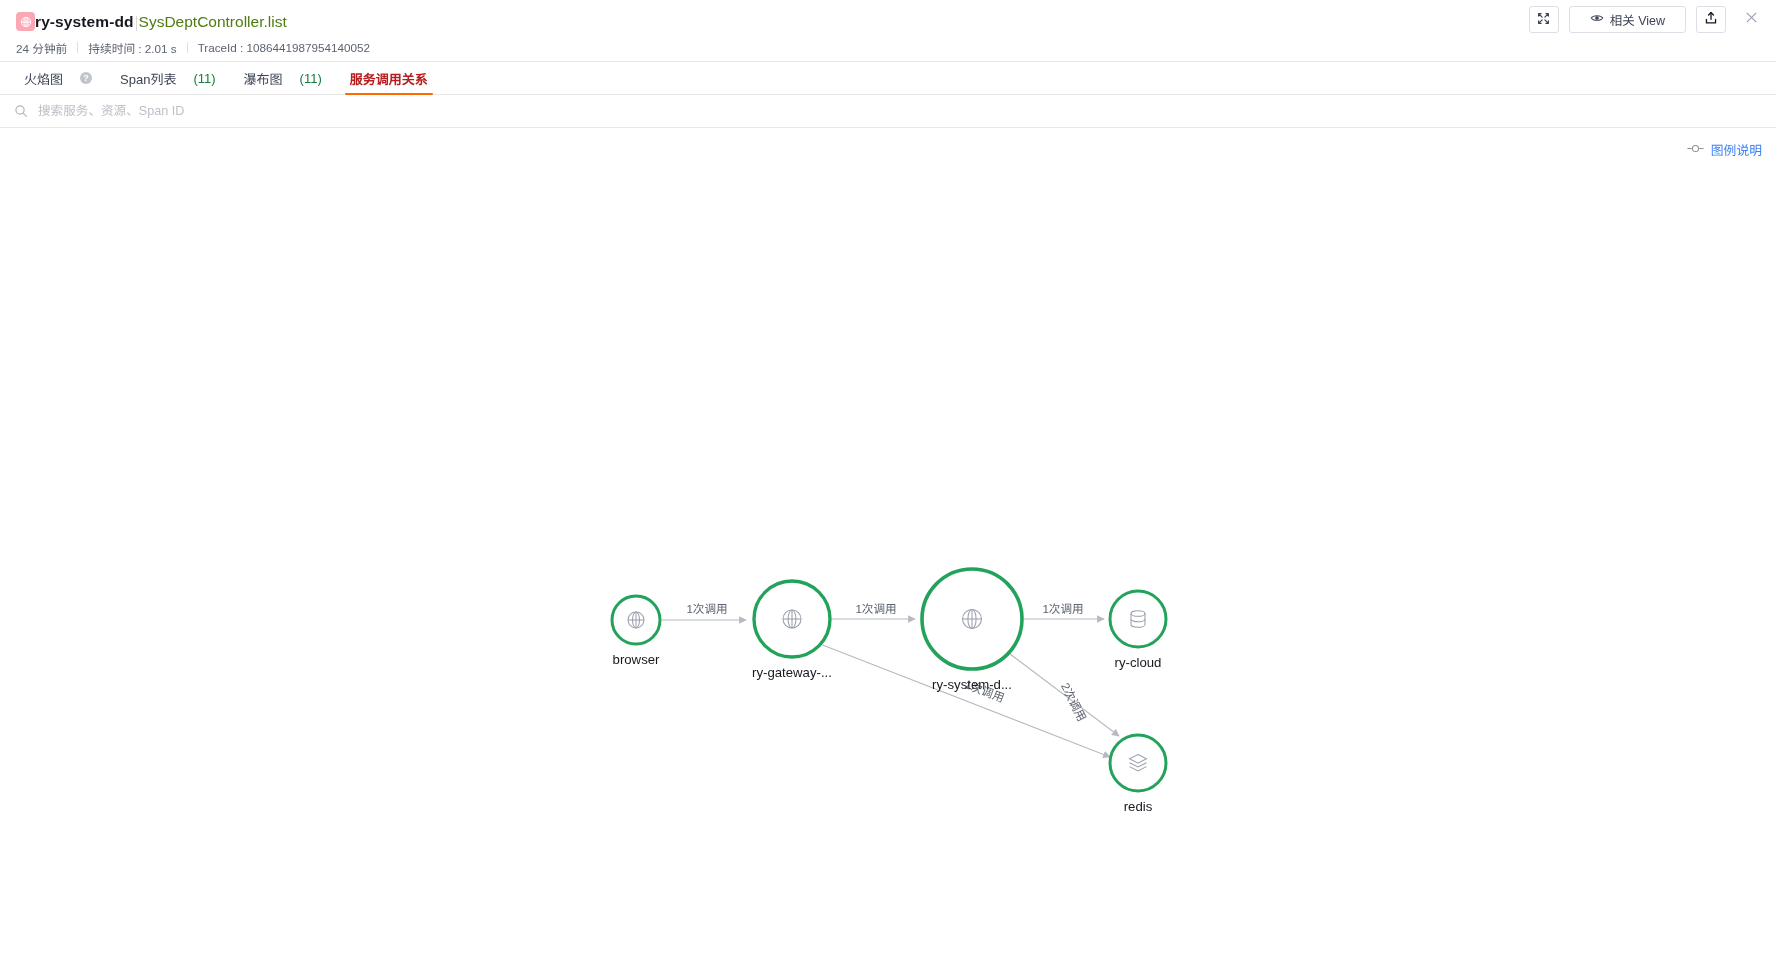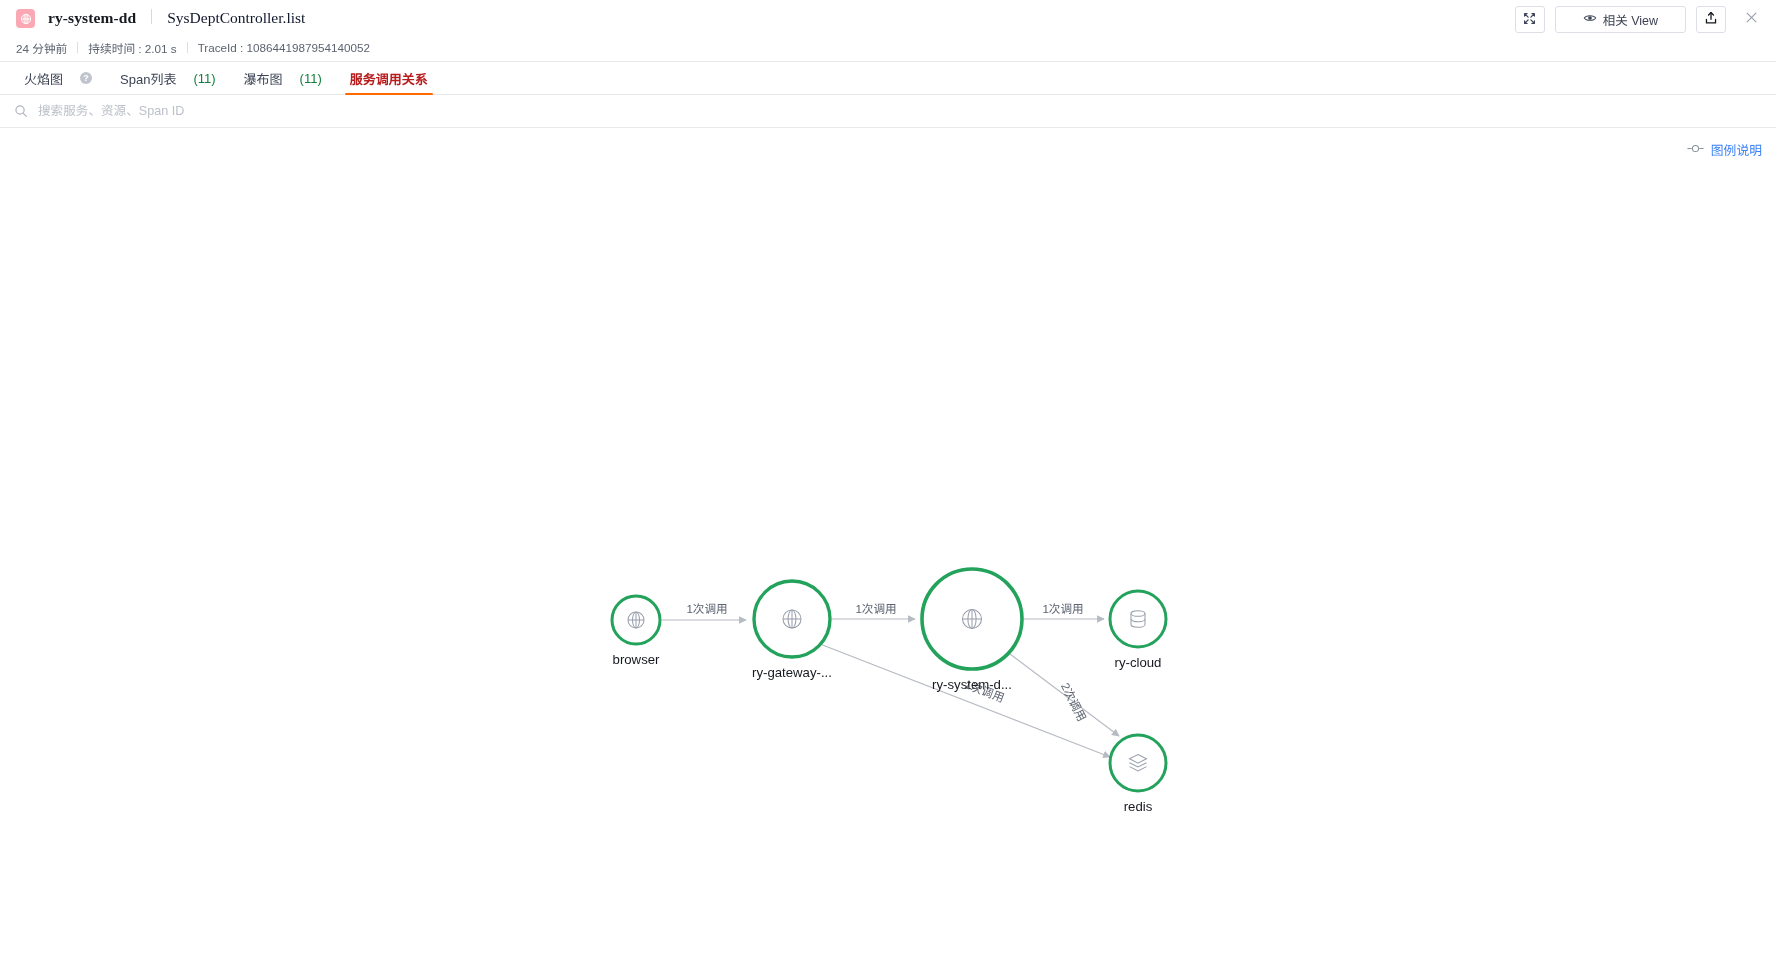--- a/index.html
+++ b/index.html
@@ -17,24 +17,23 @@
 
   
   .header {
     position: relative;
     height: 62px;
     border-bottom: 1px solid #e8e8e8;
     padding: 9px 16px 0 16px;
   }
   .title-row {
     display: flex;
-    align-items: flex-start;
-    gap: 13px;
+    align-items: flex-end;
+    gap: 0;
     height: 22px;
-    font-family: Liberation Serif, serif;
   }
   .app-icon {
     width: 19px;
     height: 19px;
     border-radius: 4px;
     background: #f9a8b4;
     display: flex;
     align-items: center;
     justify-content: center;
     flex: 0 0 auto;
@@ -48,21 +47,21 @@
     white-space: nowrap;
   }
   .title-sep {
     width: 1px;
     height: 15px;
     background: #d9d9d9;
     margin: 0 2px;
   }
   .op-name {
     font-size: 15.5px;
-    color: #0f172a;
+    color: #4d7c0f;
     font-weight: 400;
     white-space: nowrap;
   }
 
   .meta-row {
     display: flex;
     align-items: center;
     margin-top: 8px;
     height: 16px;
     font-size: 11.7px;
@@ -89,21 +88,21 @@
   }
   .hbtn {
     height: 27px;
     border: 1px solid #dcdfe6;
     border-radius: 3px;
     background: #fff;
     display: flex;
     align-items: center;
     justify-content: center;
     gap: 6px;
-    padding: 0 27px;
+    padding: 0 20px;
     cursor: pointer;
     color: #3c4354;
     font-size: 12.5px;
     white-space: nowrap;
   }
   .hbtn.icon-only { width: 30px; padding: 0; }
   .close-x {
     width: 26px;
     height: 26px;
     display: flex;

